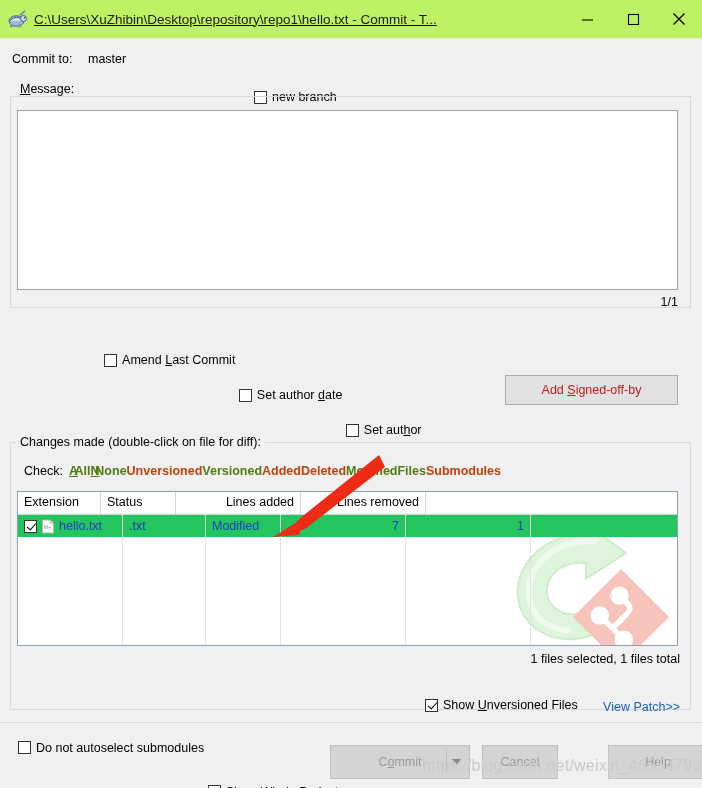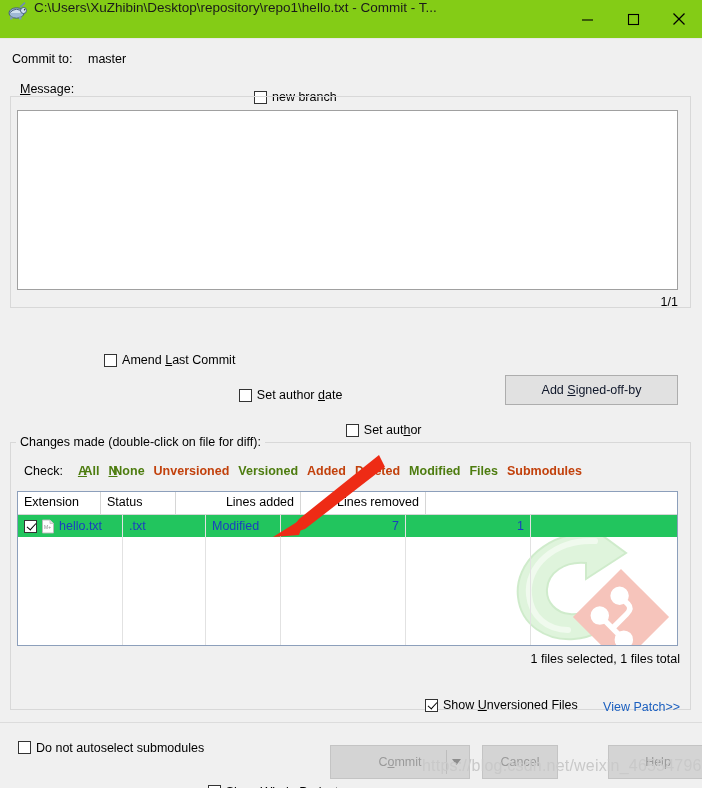--- a/index.html
+++ b/index.html
@@ -13,23 +13,25 @@
     font-family: "Liberation Sans", sans-serif;
     font-size: 12.5px;
     color: #000;
     overflow: hidden;
     position: relative;
   }
 
   
   #titlebar {
     height: 38px;
-    background: #84cc16;
-    display: flex;
+    background: #bef264;
+    display: flex;
+    align-items: center;
     border-bottom: 1px solid #e8e8e8;
+    text-decoration: underline;
   }
   #app-icon {
     width: 22px;
     height: 22px;
     margin-left: 6px;
     margin-right: 6px;
     flex: 0 0 auto;
     position: relative;
   }
   #title-text {
@@ -118,33 +120,32 @@
   
   .btn {
     position: absolute;
     background: #e1e1e1;
     border: 1px solid #adadad;
     box-sizing: border-box;
     display: flex;
     align-items: center;
     justify-content: center;
     font-size: 12.5px;
-    color: #0f172a;
+    color: #b91c1c;
     white-space: nowrap;
   }
   .btn.disabled { color: #9a9a9a; border-color: #c4c4c4; background: #d4d4d4; }
 
   
   #checkrow {
     position: absolute;
     left: 24px;
     top: 464px;
     display: flex;
     align-items: baseline;
-    gap: 9px;
     font-size: 12.5px;
   }
   #checkrow .flt { font-weight: bold; color: #4d7c0f; cursor: default; }
   #checkrow .flt.dis { color: #c2410c; font-weight: bold; }
   #checkrow .ck { font-weight: normal; margin-right: 6px; }
 
   
   #filelist {
     position: absolute;
     left: 17px;

